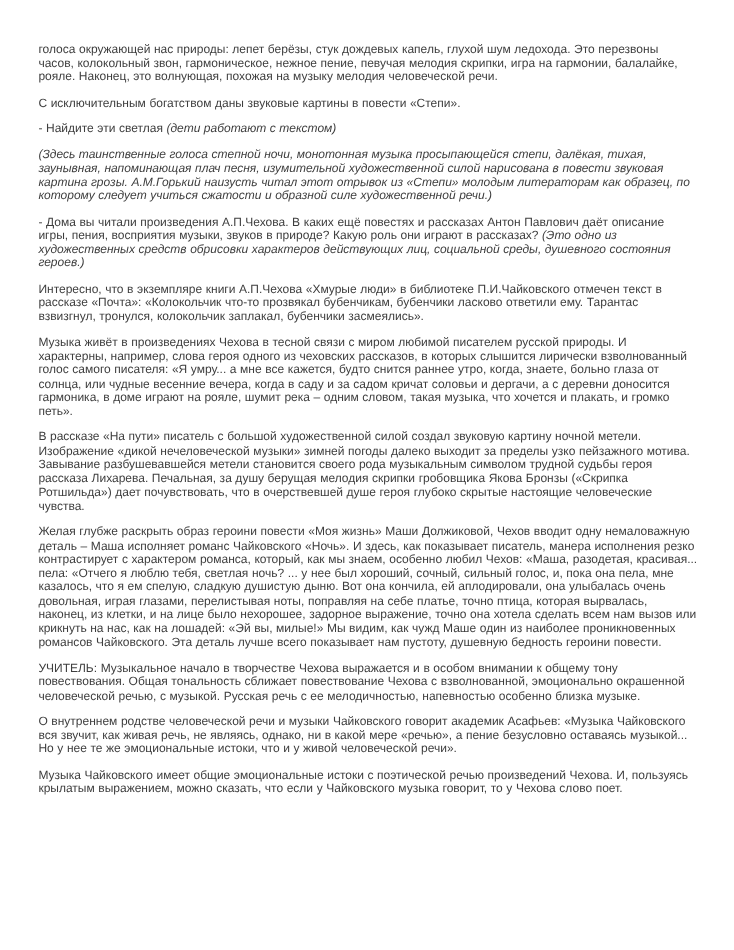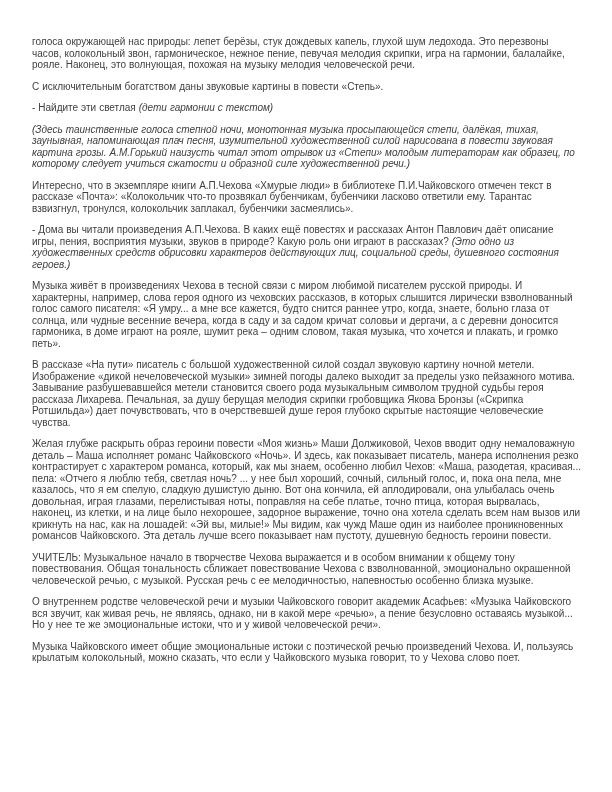--- a/index.html
+++ b/index.html
@@ -30,36 +30,36 @@
     font-style: italic;
   }
 </style>
 </head>
 <body>
 
 <div class="page">
 
   <p class="para"><span>голоса окружающей нас природы: лепет берёзы, стук дождевых капель, глухой шум ледохода. Это перезвоны часов, колокольный звон, гармоническое, нежное пение, певучая мелодия скрипки, игра на гармонии, балалайке, рояле. Наконец, это волнующая, похожая на музыку мелодия человеческой речи.</span></p>
 
-  <p class="para"><span>С исключительным богатством даны звуковые картины в повести «Степь».</span></p>
+  <p class="para"><span>С исключительным богатством даны звуковые картины в повести «Степи».</span></p>
 
-  <p class="para"><span>- Найдите эти светлая </span><span class="italic">(дети гармонии с текстом)</span></p>
+  <p class="para"><span>- Найдите эти светлая </span><span class="italic">(дети работают с текстом)</span></p>
 
   <p class="para"><span class="italic">(Здесь таинственные голоса степной ночи, монотонная музыка просыпающейся степи, далёкая, тихая, заунывная, напоминающая плач песня, изумительной художественной силой нарисована в повести звуковая картина грозы. А.М.Горький наизусть читал этот отрывок из «Степи» молодым литераторам как образец, по которому следует учиться сжатости и образной силе художественной речи.)</span></p>
 
+  <p class="para"><span>- Дома вы читали произведения А.П.Чехова. В каких ещё повестях и рассказах Антон Павлович даёт описание игры, пения, восприятия музыки, звуков в природе? Какую роль они играют в рассказах? </span><span class="italic">(Это одно из художественных средств обрисовки характеров действующих лиц, социальной среды, душевного состояния героев.)</span></p>
+
   <p class="para"><span>Интересно, что в экземпляре книги А.П.Чехова «Хмурые люди» в библиотеке П.И.Чайковского отмечен текст в рассказе «Почта»: «Колокольчик что-то прозвякал бубенчикам, бубенчики ласково ответили ему. Тарантас взвизгнул, тронулся, колокольчик заплакал, бубенчики засмеялись».</span></p>
-
-  <p class="para"><span>- Дома вы читали произведения А.П.Чехова. В каких ещё повестях и рассказах Антон Павлович даёт описание игры, пения, восприятия музыки, звуков в природе? Какую роль они играют в рассказах? </span><span class="italic">(Это одно из художественных средств обрисовки характеров действующих лиц, социальной среды, душевного состояния героев.)</span></p>
 
   <p class="para"><span>Музыка живёт в произведениях Чехова в тесной связи с миром любимой писателем русской природы. И характерны, например, слова героя одного из чеховских рассказов, в которых слышится лирически взволнованный голос самого писателя: «Я умру... а мне все кажется, будто снится раннее утро, когда, знаете, больно глаза от солнца, или чудные весенние вечера, когда в саду и за садом кричат соловьи и дергачи, а с деревни доносится гармоника, в доме играют на рояле, шумит река – одним словом, такая музыка, что хочется и плакать, и громко петь».</span></p>
 
   <p class="para"><span>В рассказе «На пути» писатель с большой художественной силой создал звуковую картину ночной метели. Изображение «дикой нечеловеческой музыки» зимней погоды далеко выходит за пределы узко пейзажного мотива. Завывание разбушевавшейся метели становится своего рода музыкальным символом трудной судьбы героя рассказа Лихарева. Печальная, за душу берущая мелодия скрипки гробовщика Якова Бронзы («Скрипка Ротшильда») дает почувствовать, что в очерствевшей душе героя глубоко скрытые настоящие человеческие чувства.</span></p>
 
 
   <p class="para"><span>Желая глубже раскрыть образ героини повести «Моя жизнь» Маши Должиковой, Чехов вводит одну немаловажную деталь – Маша исполняет романс Чайковского «Ночь». И здесь, как показывает писатель, манера исполнения резко контрастирует с характером романса, который, как мы знаем, особенно любил Чехов: «Маша, разодетая, красивая... пела: «Отчего я люблю тебя, светлая ночь? ... у нее был хороший, сочный, сильный голос, и, пока она пела, мне казалось, что я ем спелую, сладкую душистую дыню. Вот она кончила, ей аплодировали, она улыбалась очень довольная, играя глазами, перелистывая ноты, поправляя на себе платье, точно птица, которая вырвалась, наконец, из клетки, и на лице было нехорошее, задорное выражение, точно она хотела сделать всем нам вызов или крикнуть на нас, как на лошадей: «Эй вы, милые!» Мы видим, как чужд Маше один из наиболее проникновенных романсов Чайковского. Эта деталь лучше всего показывает нам пустоту, душевную бедность героини повести.</span></p>
 
   <p class="para"><span>УЧИТЕЛЬ: Музыкальное начало в творчестве Чехова выражается и в особом внимании к общему тону повествования. Общая тональность сближает повествование Чехова с взволнованной, эмоционально окрашенной человеческой речью, с музыкой. Русская речь с ее мелодичностью, напевностью особенно близка музыке.</span></p>
 
   <p class="para"><span>О внутреннем родстве человеческой речи и музыки Чайковского говорит академик Асафьев: «Музыка Чайковского вся звучит, как живая речь, не являясь, однако, ни в какой мере «речью», а пение безусловно оставаясь музыкой... Но у нее те же эмоциональные истоки, что и у живой человеческой речи».</span></p>
 
-  <p class="para"><span>Музыка Чайковского имеет общие эмоциональные истоки с поэтической речью произведений Чехова. И, пользуясь крылатым колокольный, можно сказать, что если у Чайковского музыка говорит, то у Чехова слово поет.</span></p>
+  <p class="para"><span>Музыка Чайковского имеет общие эмоциональные истоки с поэтической речью произведений Чехова. И, пользуясь крылатым выражением, можно сказать, что если у Чайковского музыка говорит, то у Чехова слово поет.</span></p>
 
 </div>
 
 </body></html>

